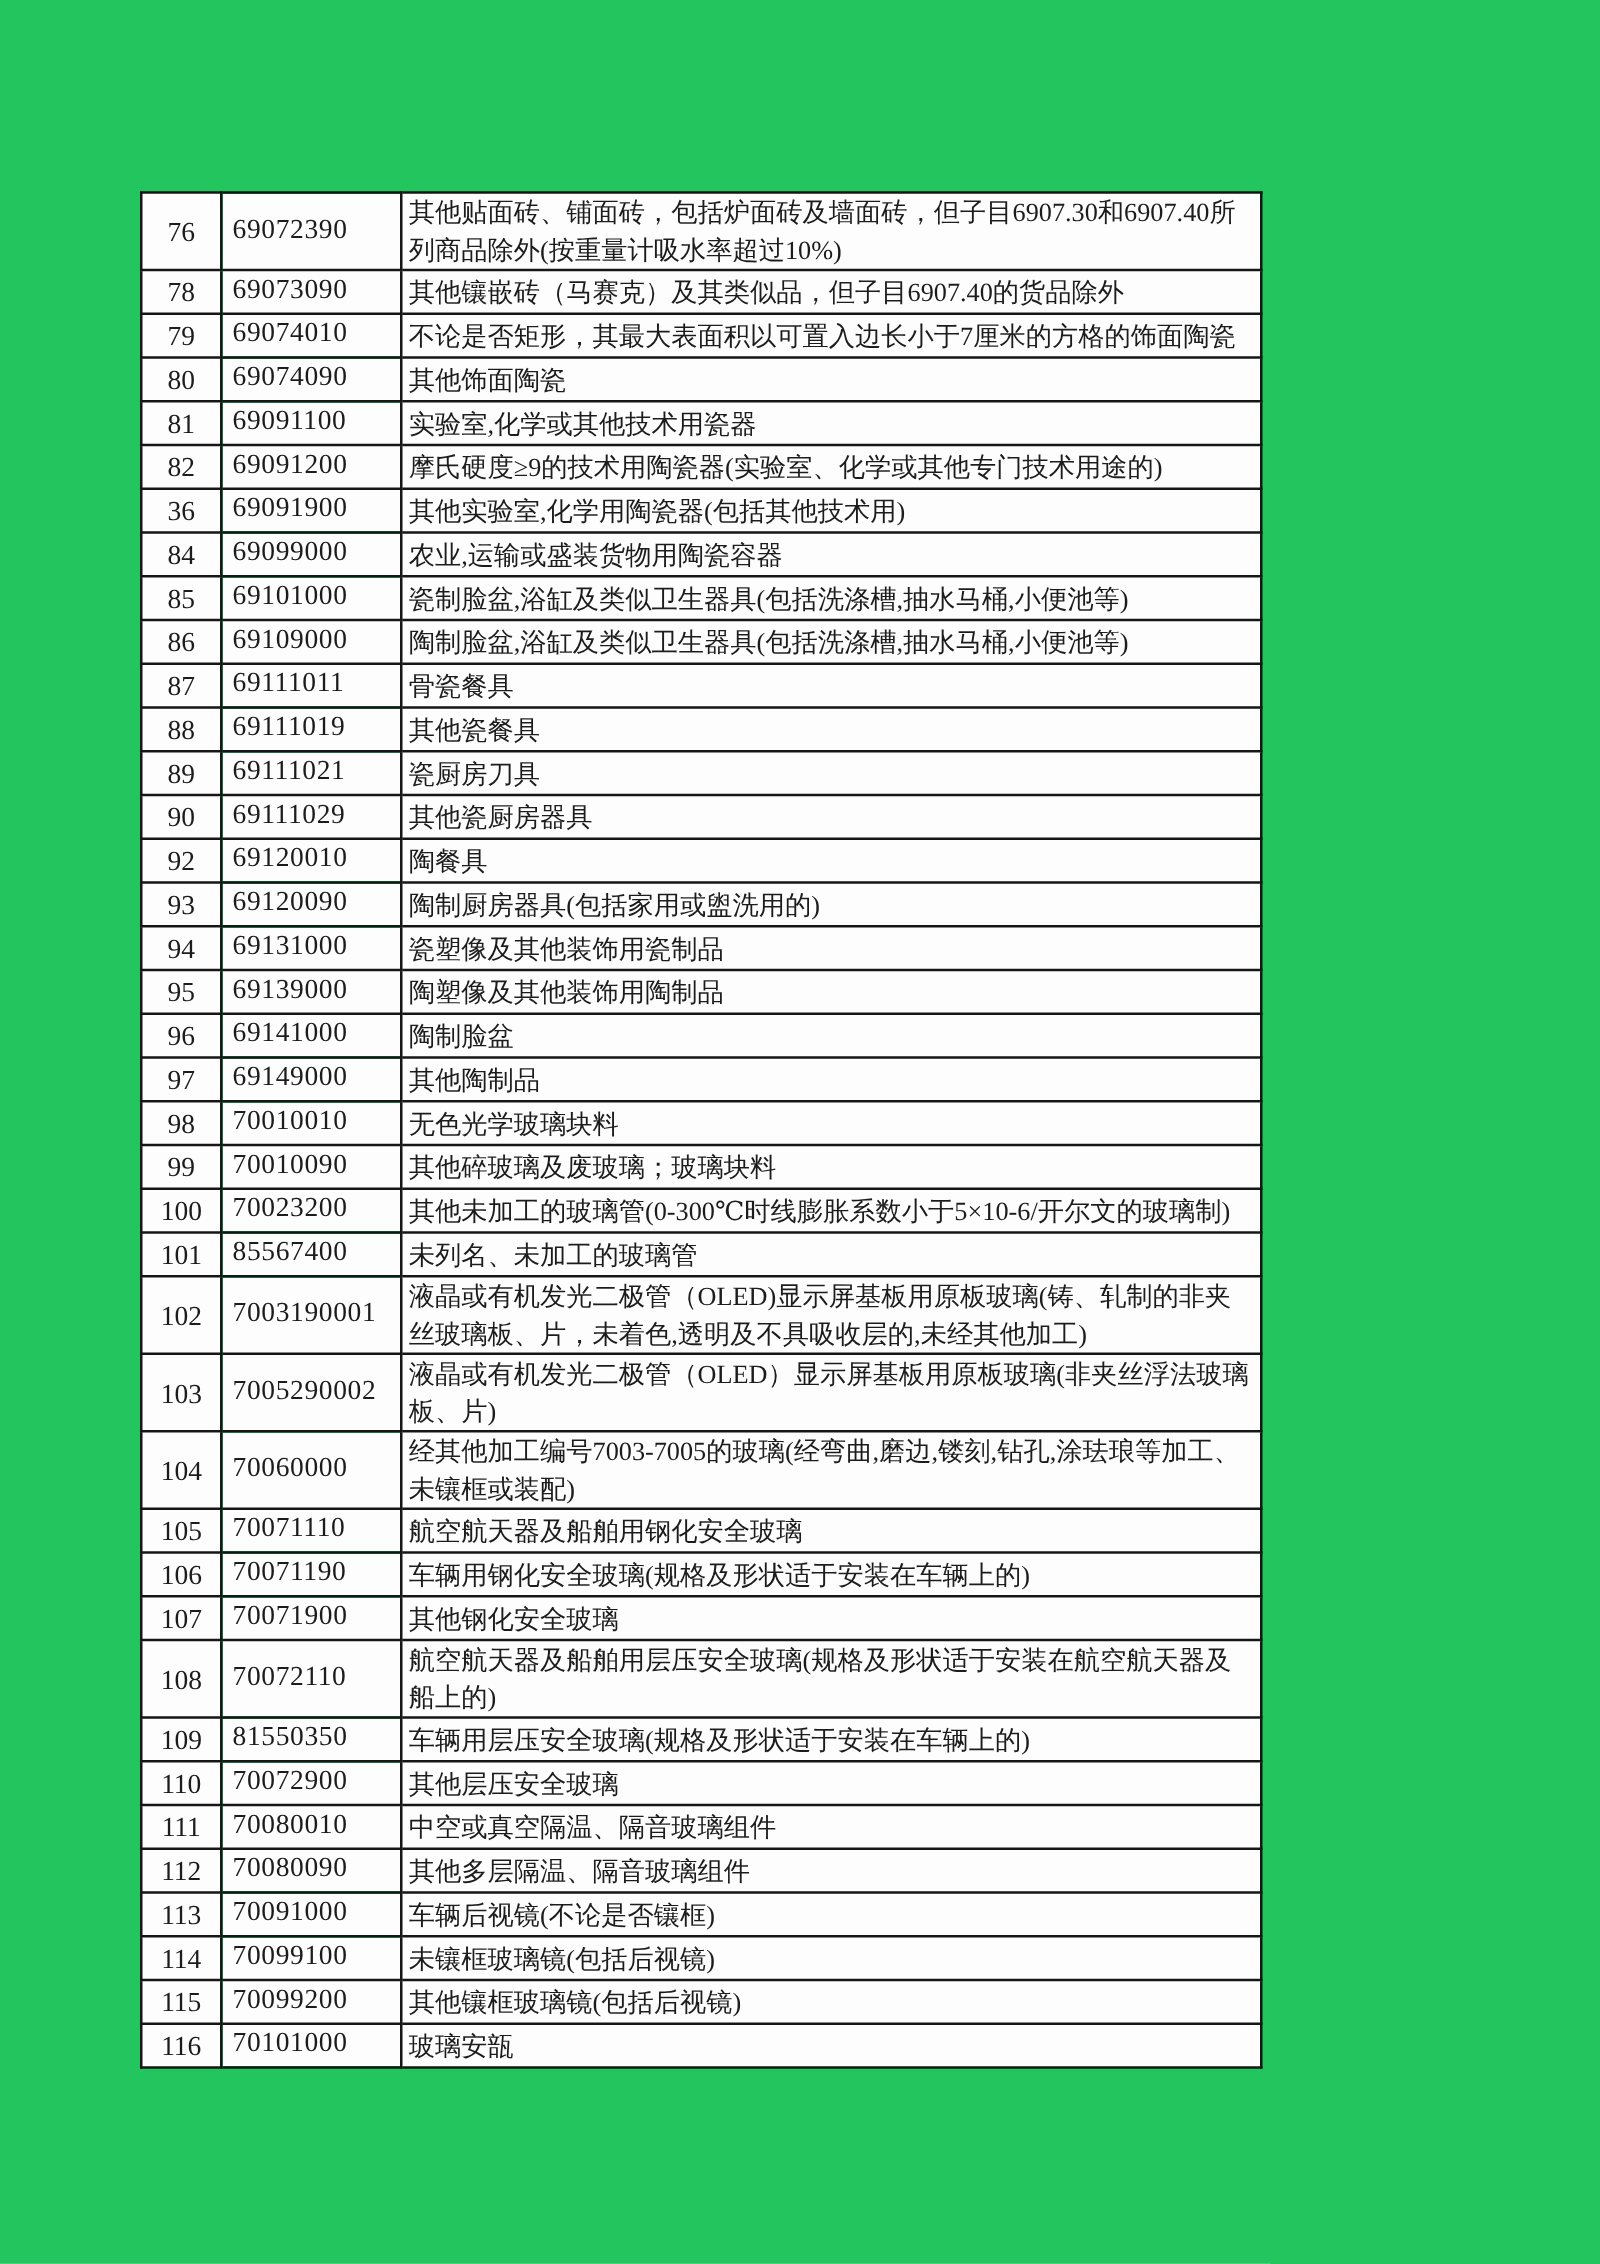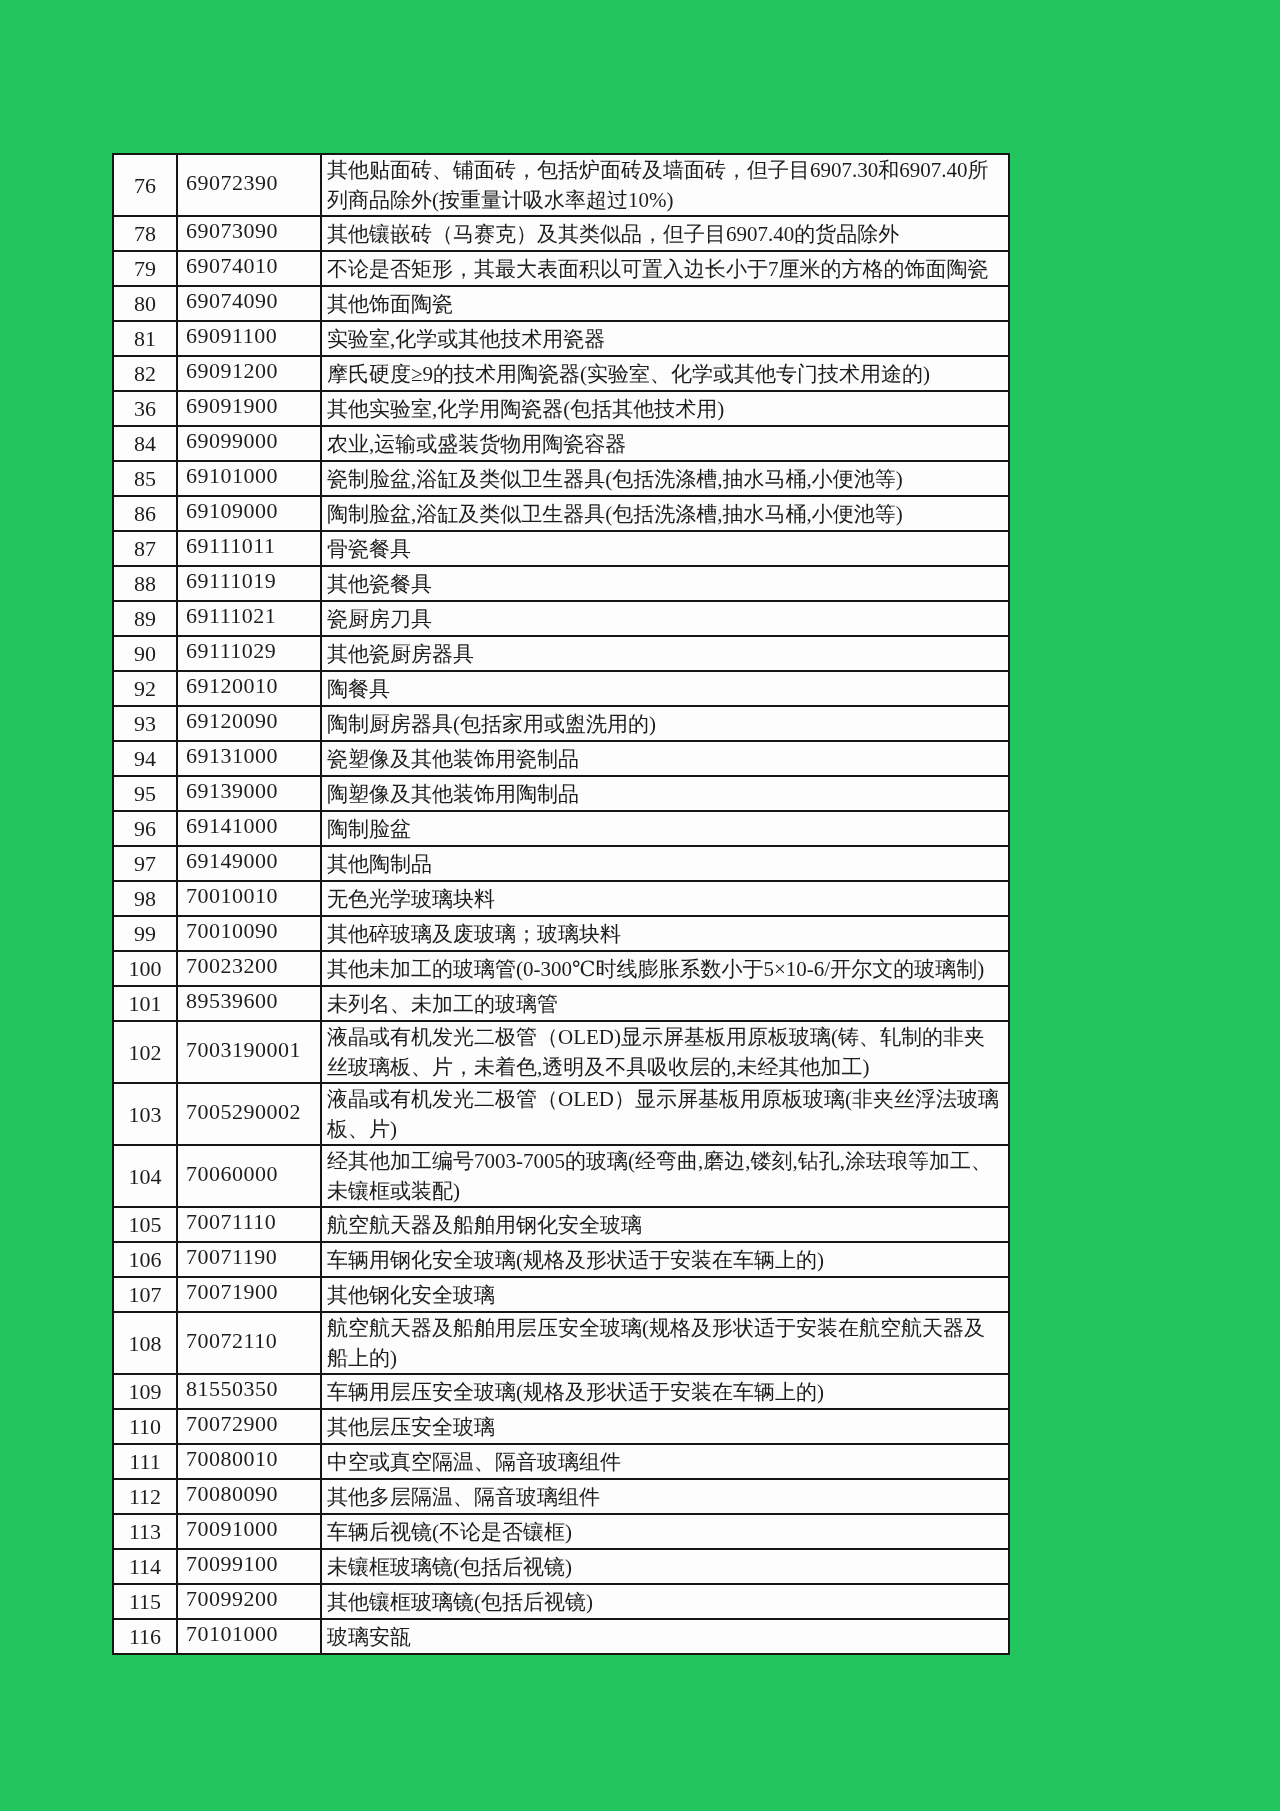--- a/index.html
+++ b/index.html
@@ -197,21 +197,21 @@
   </tr>
 
   <tr>
     <td class="num">100</td>
     <td class="code">70023200</td>
     <td class="desc">其他未加工的玻璃管(0-300℃时线膨胀系数小于5×10-6/开尔文的玻璃制)</td>
   </tr>
 
   <tr>
     <td class="num">101</td>
-    <td class="code">89539600</td>
+    <td class="code">85567400</td>
     <td class="desc">未列名、未加工的玻璃管</td>
   </tr>
 
   <tr>
     <td class="num">102</td>
     <td class="code">7003190001</td>
     <td class="desc">液晶或有机发光二极管（OLED)显示屏基板用原板玻璃(铸、轧制的非夹丝玻璃板、片，未着色,透明及不具吸收层的,未经其他加工)</td>
   </tr>
 
   <tr>

